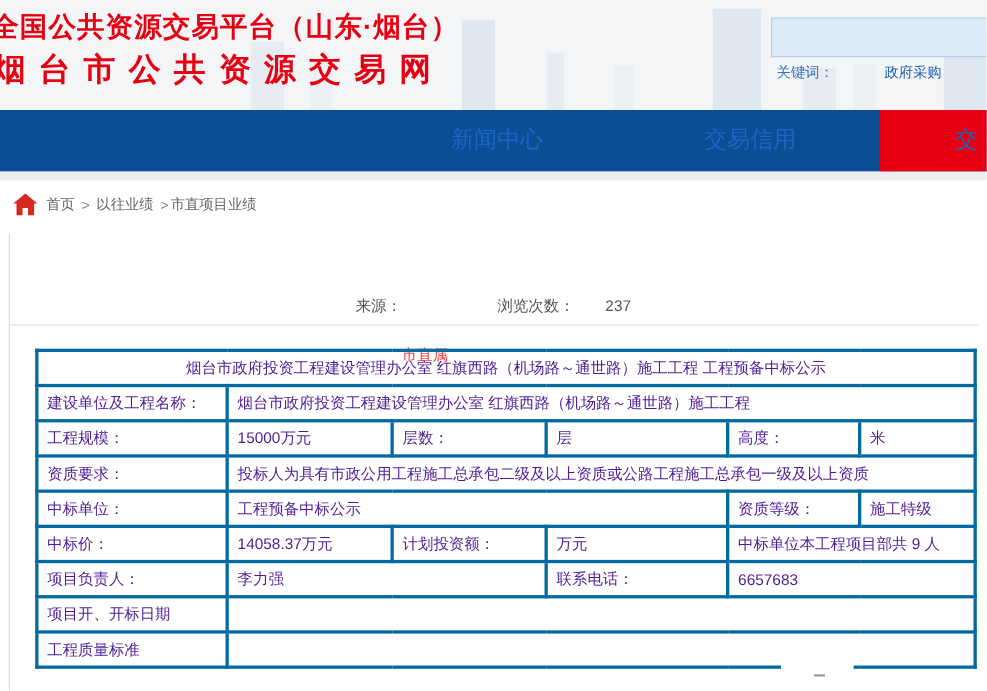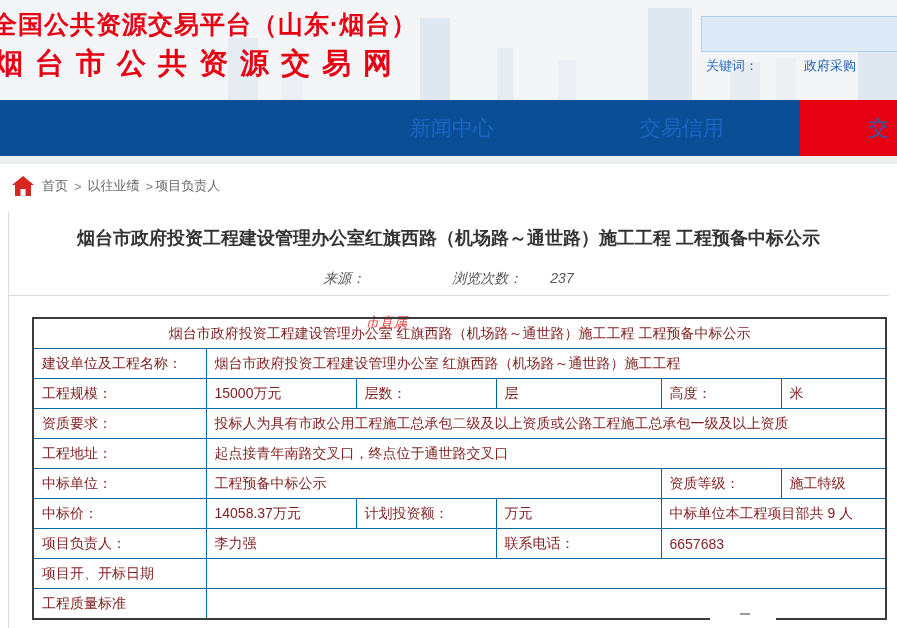--- a/index.html
+++ b/index.html
@@ -29,28 +29,28 @@
   .crumbs{position:absolute;left:12px;top:176px;display:flex;align-items:center;font-size:13px;color:#666;}
   .crumbs .home-ico{width:22px;height:20px;margin-right:8px;display:inline-block;}
   .crumbs a{color:#666;text-decoration:none;cursor:pointer;}
   .crumbs .sep{margin:0 6px;color:#888;}
   .crumbs .sep.tight{margin:0 2px 0 6px;}
 
   
   .panel-border{position:absolute;left:8px;top:212px;width:0;height:416px;border-left:1px solid #dcdcdc;}
   .divider{position:absolute;left:8px;top:295px;width:881px;height:0;border-top:1px solid #dcdcdc;}
   .doc-title{position:absolute;left:8px;top:226px;width:881px;text-align:center;font-size:18px;font-weight:bold;color:#333;white-space:nowrap;}
-  .meta{position:absolute;left:8px;top:270px;width:881px;display:flex;justify-content:center;font-size:14px;color:#555;white-space:nowrap;font-style:italic;}
+  .meta{position:absolute;left:8px;top:270px;width:881px;display:flex;justify-content:center;font-size:14px;color:#555;white-space:nowrap;}
   .meta .src-link{color:#ef4444;text-decoration:none;cursor:pointer;margin-top:44px;}
   .meta .gap1{display:inline-block;width:45px;}
   .meta .gap2{display:inline-block;width:28px;}
 
   
   .dtable{position:absolute;left:32px;top:317px;width:853px;border-collapse:collapse;table-layout:fixed;border:2px solid #3c3c3c;}
-  .dtable td{border:1px solid #0369a1;height:29px;padding:0 8px;font-size:14px;color:#7f1d1d;overflow:hidden;white-space:nowrap;vertical-align:middle;}
+  .dtable td{border:3px solid #0369a1;height:29px;padding:0 8px;font-size:14px;color:#4c1d95;overflow:hidden;white-space:nowrap;vertical-align:middle;}
   .dtable td.center{text-align:center;}
 
   
   .overlay{position:absolute;left:710px;top:604px;width:66px;height:18px;background:#fff;}
   .overlay .dash{position:absolute;left:30px;top:9px;width:10px;height:2px;background:#9a9a9a;}
 </style>
 </head>
 <body>
 
 <div class="page">
@@ -91,25 +91,24 @@
   <div class="crumbs">
     <span class="home-ico">
       <svg width="22" height="20" viewBox="0 0 22 20">
           <path d="M11 0 L22 9 L19 9 L19 20 L13.5 20 L13.5 13 L8.5 13 L8.5 20 L3 20 L3 9 L0 9 Z" fill="#d5281e"></path>
         </svg>
     </span>
     <a>首页</a>
     <span class="sep">&gt;</span>
     <a>以往业绩</a>
     <span class="sep tight">&gt;</span>
-    <a>项目负责人</a>
+    <a>市直项目业绩</a>
   </div>
 
   <div class="panel-border"></div>
-  <div class="doc-title">烟台市政府投资工程建设管理办公室红旗西路（机场路～通世路）施工工程 工程预备中标公示</div>
   <div class="meta">
     <span>来源：</span>
       <a class="src-link">市直属</a>
       <span class="gap1"></span>
       <span>浏览次数：</span>
       <span class="gap2"></span>
       <span>237</span>
   </div>
   <div class="divider"></div>
 
@@ -136,24 +135,20 @@
       <td>层数：</td>
       <td>层</td>
       <td>高度：</td>
       <td>米</td>
     </tr>
     <tr>
       <td>资质要求：</td>
       <td colspan="5">投标人为具有市政公用工程施工总承包二级及以上资质或公路工程施工总承包一级及以上资质</td>
     </tr>
     <tr>
-      <td>工程地址：</td>
-      <td colspan="5">起点接青年南路交叉口，终点位于通世路交叉口</td>
-    </tr>
-    <tr>
       <td>中标单位：</td>
       <td colspan="3">工程预备中标公示</td>
       <td>资质等级：</td>
       <td>施工特级</td>
     </tr>
     <tr>
       <td>中标价：</td>
       <td>14058.37万元</td>
       <td>计划投资额：</td>
       <td>万元</td>

